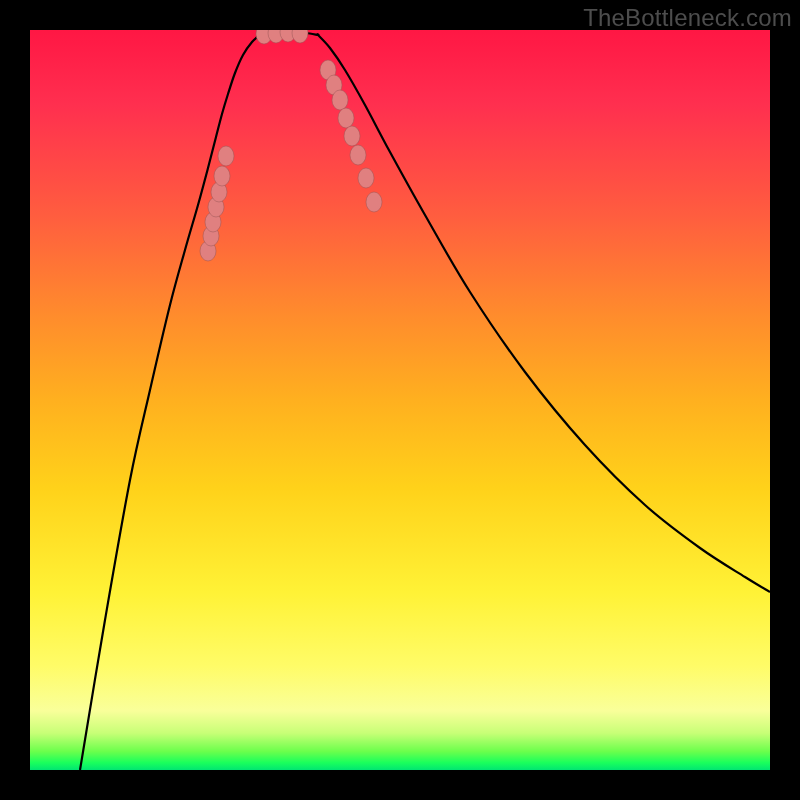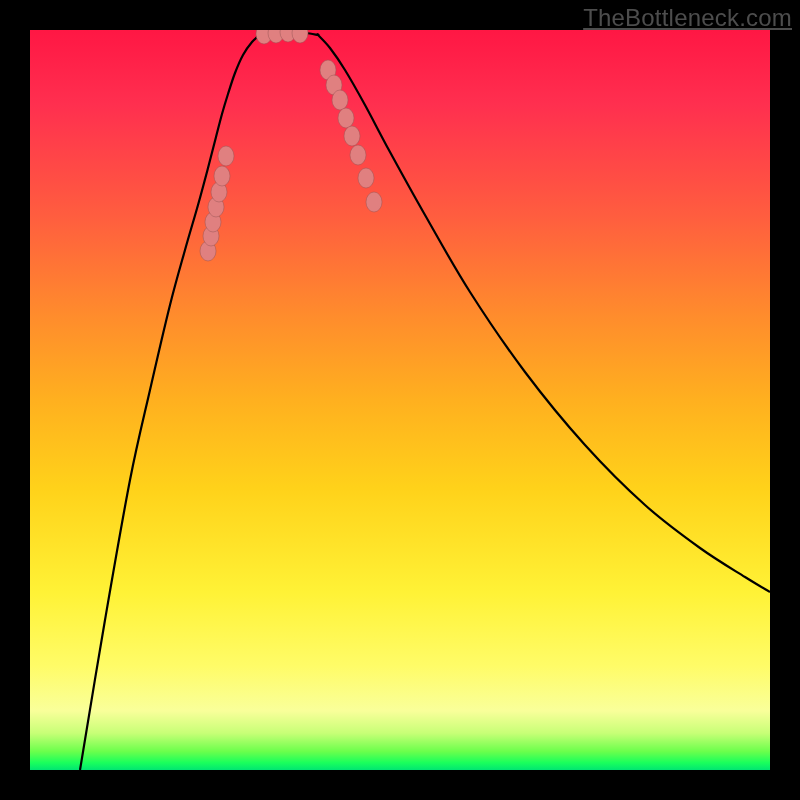--- a/index.html
+++ b/index.html
@@ -49,21 +49,20 @@
   }
   .watermark {
     position: absolute;
     top: 4px;
     right: 8px;
     font-size: 24px;
     color: #4d4d4d;
     font-weight: 500;
     letter-spacing: 0.2px;
     user-select: none;
-    text-decoration: underline;
   }
   svg.curves {
     position: absolute;
     inset: 0;
   }
   .curve {
     fill: none;
     stroke: #000;
     stroke-width: 2.2;
   }

